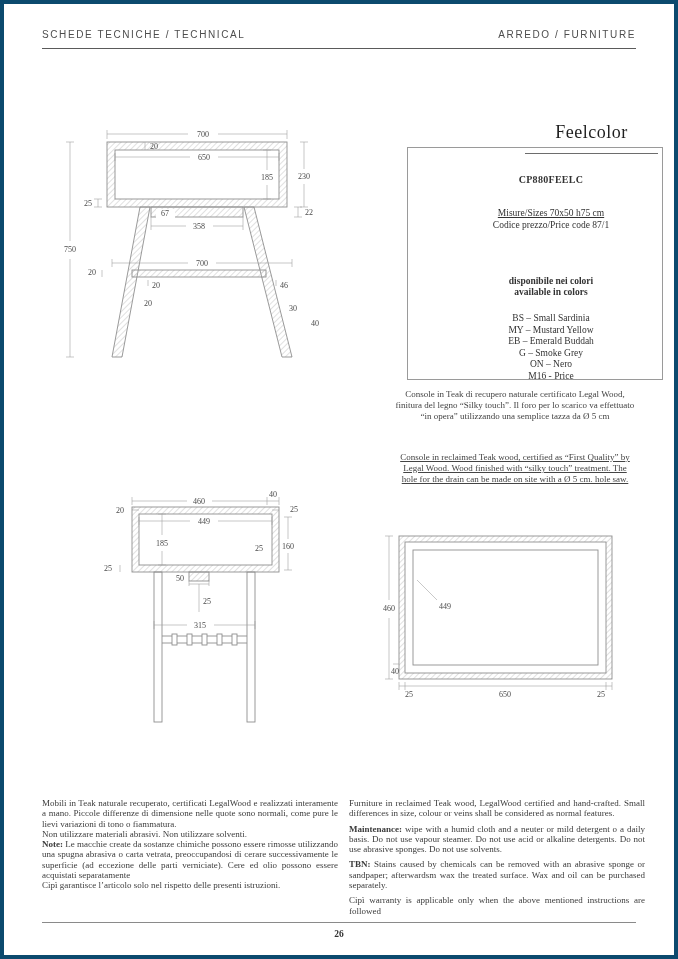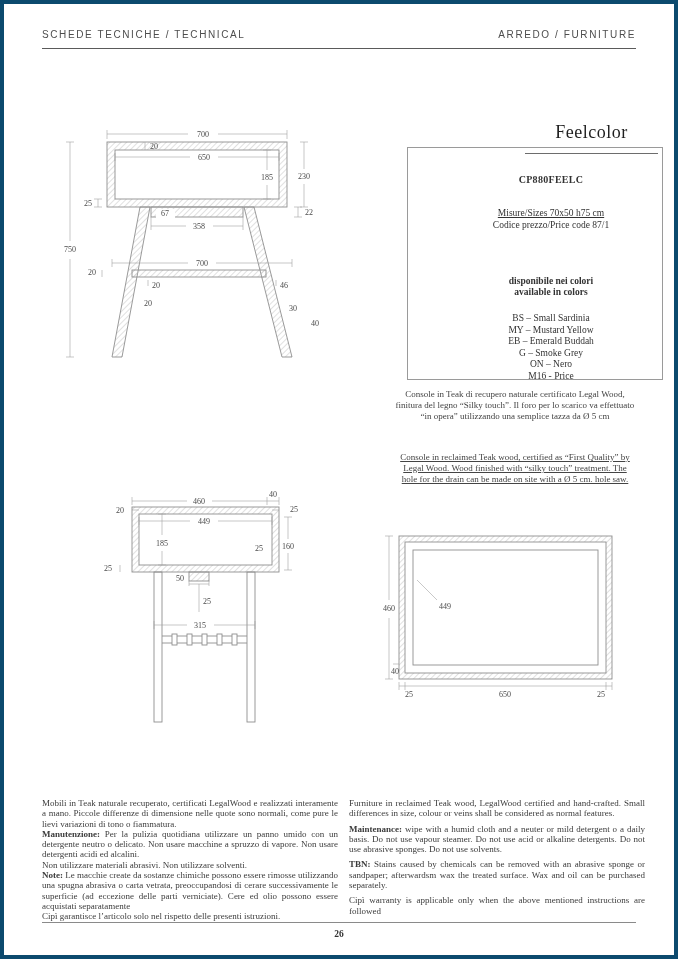--- a/index.html
+++ b/index.html
@@ -261,21 +261,20 @@
     <text x="10" y="85">460</text>
     <text x="66" y="83">449</text>
     <text x="16" y="148">40</text>
     <text x="30" y="171">25</text>
     <text x="126" y="171">650</text>
     <text x="222" y="171">25</text>
   </svg>
 
   <div class="care it">
     <p><b></b><span>Mobili in Teak naturale recuperato, certificati LegalWood e realizzati interamente a mano. Piccole differenze di dimensione nelle quote sono normali, come pure le lievi variazioni di tono o fiammatura.</span></p>
-    <p><b>Manutenzione:</b><span> Per la pulizia quotidiana utilizzare un panno umido con un detergente neutro o delicato. Non usare macchine a spruzzo di vapore. Non usare detergenti acidi ed alcalini.</span></p>
     <p><b></b><span>Non utilizzare materiali abrasivi. Non utilizzare solventi.</span></p>
     <p><b>Note:</b><span> Le macchie create da sostanze chimiche possono essere rimosse utilizzando una spugna abrasiva o carta vetrata, preoccupandosi di cerare successivamente le superficie (ad eccezione delle parti verniciate). Cere ed olio possono essere acquistati separatamente</span></p>
     <p><b></b><span>Cipì garantisce l’articolo solo nel rispetto delle presenti istruzioni.</span></p>
   </div>
   <div class="care en">
     <p><b></b><span>Furniture in reclaimed Teak wood, LegalWood certified and hand-crafted. Small differences in size, colour or veins shall be considered as normal features.</span></p>
     <p><b>Maintenance:</b><span> wipe with a humid cloth and a neuter or mild detergent o a daily basis. Do not use vapour steamer. Do not use acid or alkaline detergents. Do not use abrasive sponges. Do not use solvents.</span></p>
     <p><b>TBN:</b><span> Stains caused by chemicals can be removed with an abrasive sponge or sandpaper; afterwardsm wax the treated surface. Wax and oil can be purchased separately.</span></p>
     <p><b></b><span>Cipì warranty is applicable only when the above mentioned instructions are followed</span></p>
   </div>

